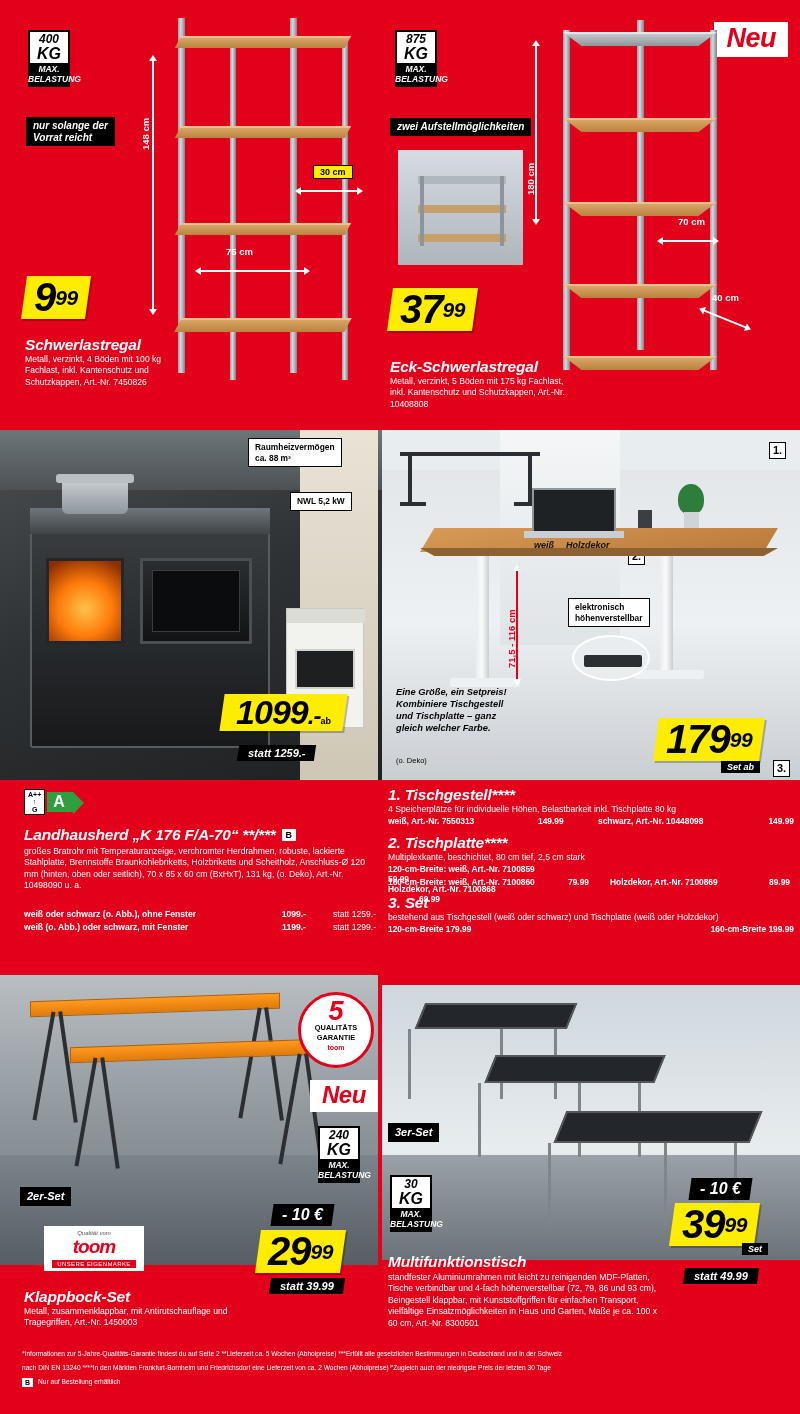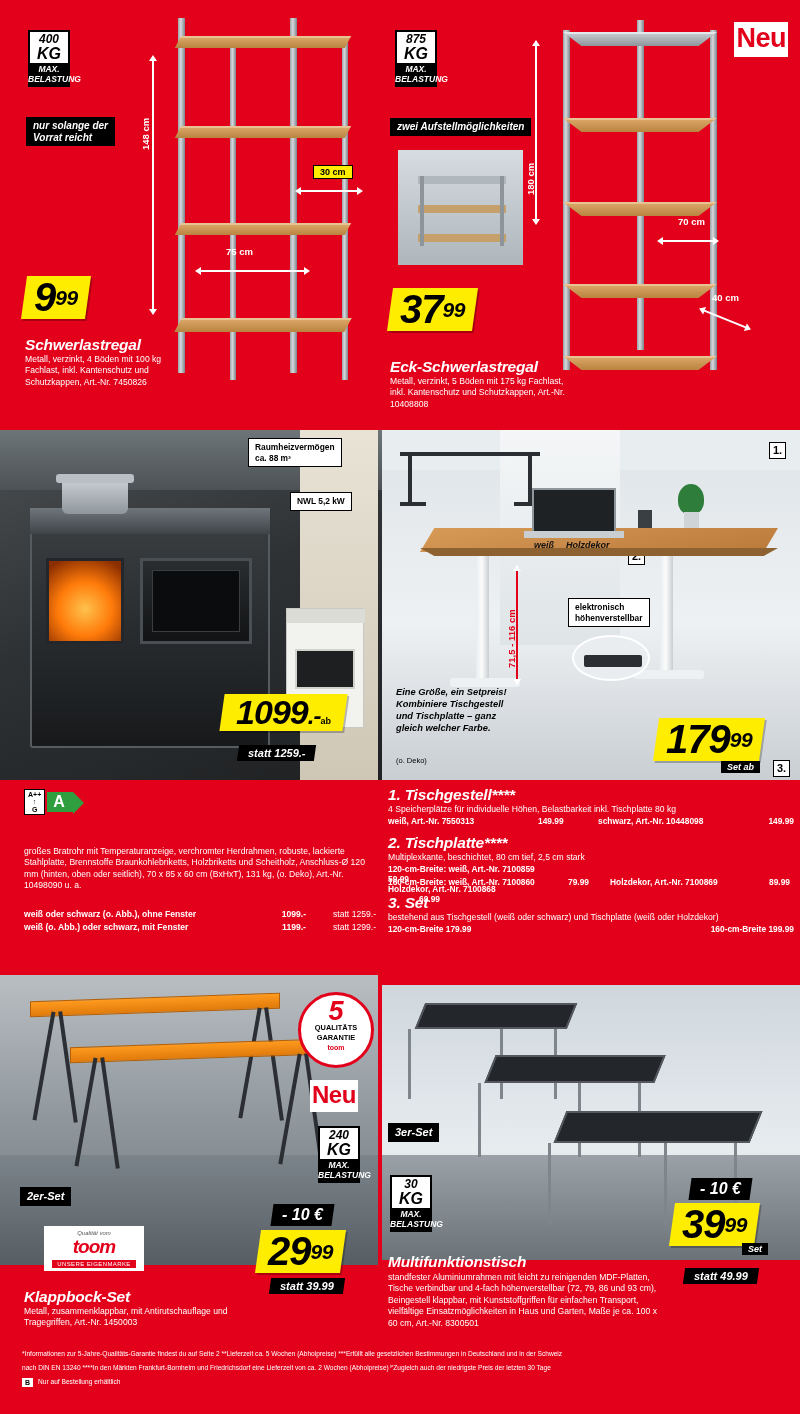--- a/index.html
+++ b/index.html
@@ -10,22 +10,22 @@
     font-family:"Liberation Sans", sans-serif;
     color:#000; overflow:hidden;
   }
   .panel { position:absolute; overflow:hidden; }
   .blackbox {
     background:#000; color:#fff; font-weight:bold;
     font-style:italic; padding:3px 7px; font-size:10px; line-height:1.15;
     display:inline-block;
   }
   .neu {
-    background:#fff; color:#e2001a; font-weight:bold;
-    font-size:27px; padding:1px 2px 3px; display:inline-block;
+    background:#fff; color:#e2001a; font-style:italic; font-weight:bold;
+    font-size:27px; padding:1px 12px 3px; display:inline-block;
     letter-spacing:-0.5px;
   }
   .pricebox {
     background:#ffed00; display:inline-block; padding:2px 10px 3px;
     transform:skewX(-8deg);
     box-shadow:2px 2px 0 rgba(0,0,0,.25);
   }
   .pricebox .inner { transform:skewX(8deg); display:block; }
   .price-main {
     font-weight:bold; font-style:italic; font-size:40px; line-height:.95;
@@ -341,20 +341,24 @@
 </div>
 
 <div class="panel" style="left:0;top:782px;width:378px;height:190px;">
   <div class="energy" style="position:absolute;left:24px;top:8px;">
     <div class="lbl" style="white-space:pre-line;">A++
 ↑
 G</div>
     <div class="grade">A</div>
   </div>
 
+  <div style="position:absolute;left:24px;top:44px;display:flex;align-items:center;gap:6px;">
+    <span class="headline">Landhausherd „K 176 F/A-70“ **/***</span>
+    <span style="background:#fff;color:#000;font-weight:bold;font-size:9px;padding:1px 4px;">B</span>
+  </div>
 
   <div class="bodytext" style="position:absolute;left:24px;top:64px;width:348px;">großes Bratrohr mit Temperaturanzeige, verchromter Herdrahmen, robuste, lackierte Stahlplatte, Brennstoffe Braunkohlebriketts, Holzbriketts und Scheitholz, Anschluss-Ø 120 mm (hinten, oben oder seitlich), 70 x 85 x 60 cm (BxHxT), 131 kg, (o. Deko), Art.-Nr. 10498090 u. a.</div>
 
   <div style="position:absolute;left:24px;top:126px;width:352px;color:#fff;font-size:8.6px;font-weight:bold;line-height:1.5;">
     <div style="display:flex;">
       <span style="flex:1;">weiß oder schwarz (o. Abb.), ohne Fenster</span>
       <span style="width:42px;text-align:right;">1099.-</span>
       <span style="width:70px;text-align:right;font-weight:normal;">statt 1259.-</span>
     </div>
     <div style="display:flex;">

